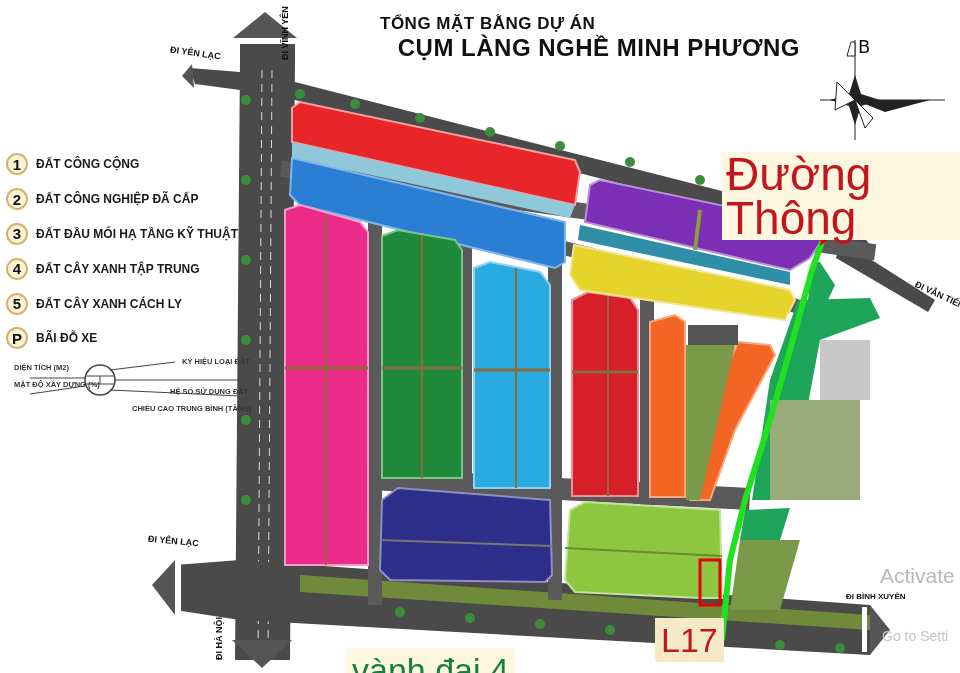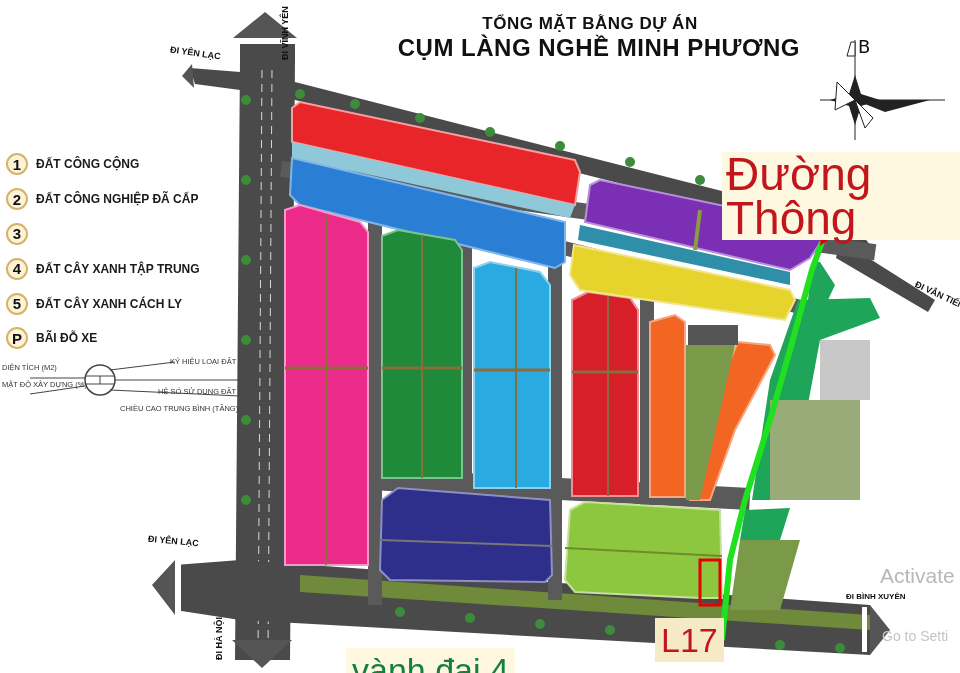--- a/index.html
+++ b/index.html
@@ -1,25 +1,25 @@
 <!DOCTYPE html>
 <html><head>
 <meta charset="utf-8">
 <style>
   html,body{margin:0;padding:0;background:#ffffff;}
   body{width:960px;height:673px;position:relative;overflow:hidden;font-family:"Liberation Sans",sans-serif;}
   .abs{position:absolute;}
   #map-svg{position:absolute;left:0;top:0;}
-  .title1{left:380px;top:14px;width:420px;text-align:center;font-weight:bold;font-size:17px;color:#111;letter-spacing:0.5px;}
+  .title1{left:380px;top:14px;width:420px;font-weight:bold;font-size:17px;color:#111;letter-spacing:0.5px;}
   .title2{left:380px;top:34px;width:420px;text-align:right;font-weight:bold;font-size:24px;color:#111;letter-spacing:0.5px;}
   .legend{left:6px;top:147px;width:245px;}
   .legend-item{display:flex;align-items:center;height:34.8px;}
   .legend-badge{width:22px;height:22px;border-radius:50%;background:#fdf3d7;border:2px solid #d4b36a;box-sizing:border-box;display:flex;align-items:center;justify-content:center;font-weight:bold;font-size:15px;color:#111;margin-right:8px;flex-shrink:0;}
   .legend-label{font-weight:bold;font-size:12px;color:#1a1a1a;white-space:nowrap;}
-  .key{left:0;top:355px;width:245px;height:45px;font-size:7.5px;font-weight:normal;color:#333;}
+  .key{left:12px;top:355px;width:245px;height:45px;font-size:7.5px;font-weight:bold;color:#333;}
   .key span{position:absolute;white-space:nowrap;}
   .road-label{font-weight:bold;font-size:9px;color:#111;white-space:nowrap;}
   .callout-thong{left:722px;top:152px;font-size:46px;color:#c3161c;background:#fff8e1;padding:0 4px;line-height:44px;}
   .callout-vd4{left:346px;top:624px;font-size:34px;color:#15803d;background:#fff8e1;padding:0 6px;line-height:44px;margin-top:24px;}
   .callout-l17{left:655px;top:618px;font-size:34px;color:#c3161c;background:#f6e9c6;padding:0 6px;line-height:44px;}
   .watermark1{left:880px;top:564px;font-size:21px;color:#b8b8b8;}
   .watermark2{left:882px;top:628px;font-size:14px;color:#c4c4c4;}
   .north-letter{left:858px;top:36px;font-size:18px;color:#111;font-family:"DejaVu Sans",sans-serif;}
 </style>
 </head>
@@ -196,20 +196,21 @@
   <div class="legend-item">
     <span class="legend-badge">1</span>
     <span class="legend-label">ĐẤT CÔNG CỘNG</span>
   </div>
   <div class="legend-item">
     <span class="legend-badge">2</span>
     <span class="legend-label">ĐẤT CÔNG NGHIỆP ĐÃ CẤP</span>
   </div>
   <div class="legend-item">
     <span class="legend-badge">3</span>
+    <span class="legend-label">ĐẤT ĐẦU MỐI HẠ TẦNG KỸ THUẬT</span>
   </div>
   <div class="legend-item">
     <span class="legend-badge">4</span>
     <span class="legend-label">ĐẤT CÂY XANH TẬP TRUNG</span>
   </div>
   <div class="legend-item">
     <span class="legend-badge">5</span>
     <span class="legend-label">ĐẤT CÂY XANH CÁCH LY</span>
   </div>
   <div class="legend-item">

